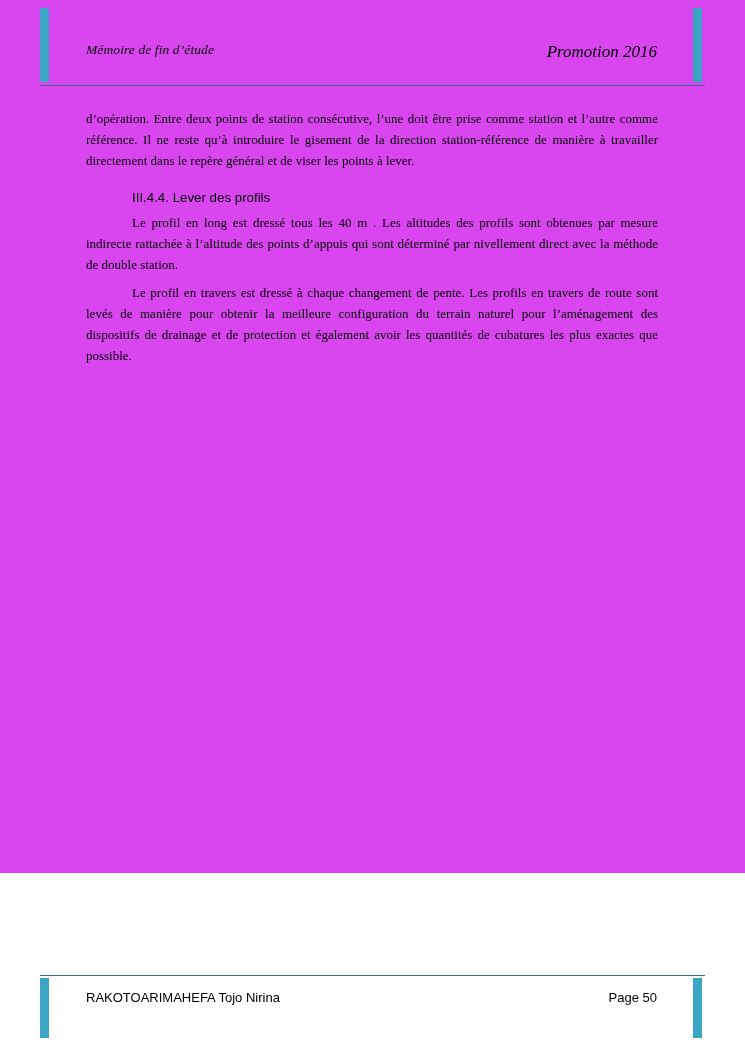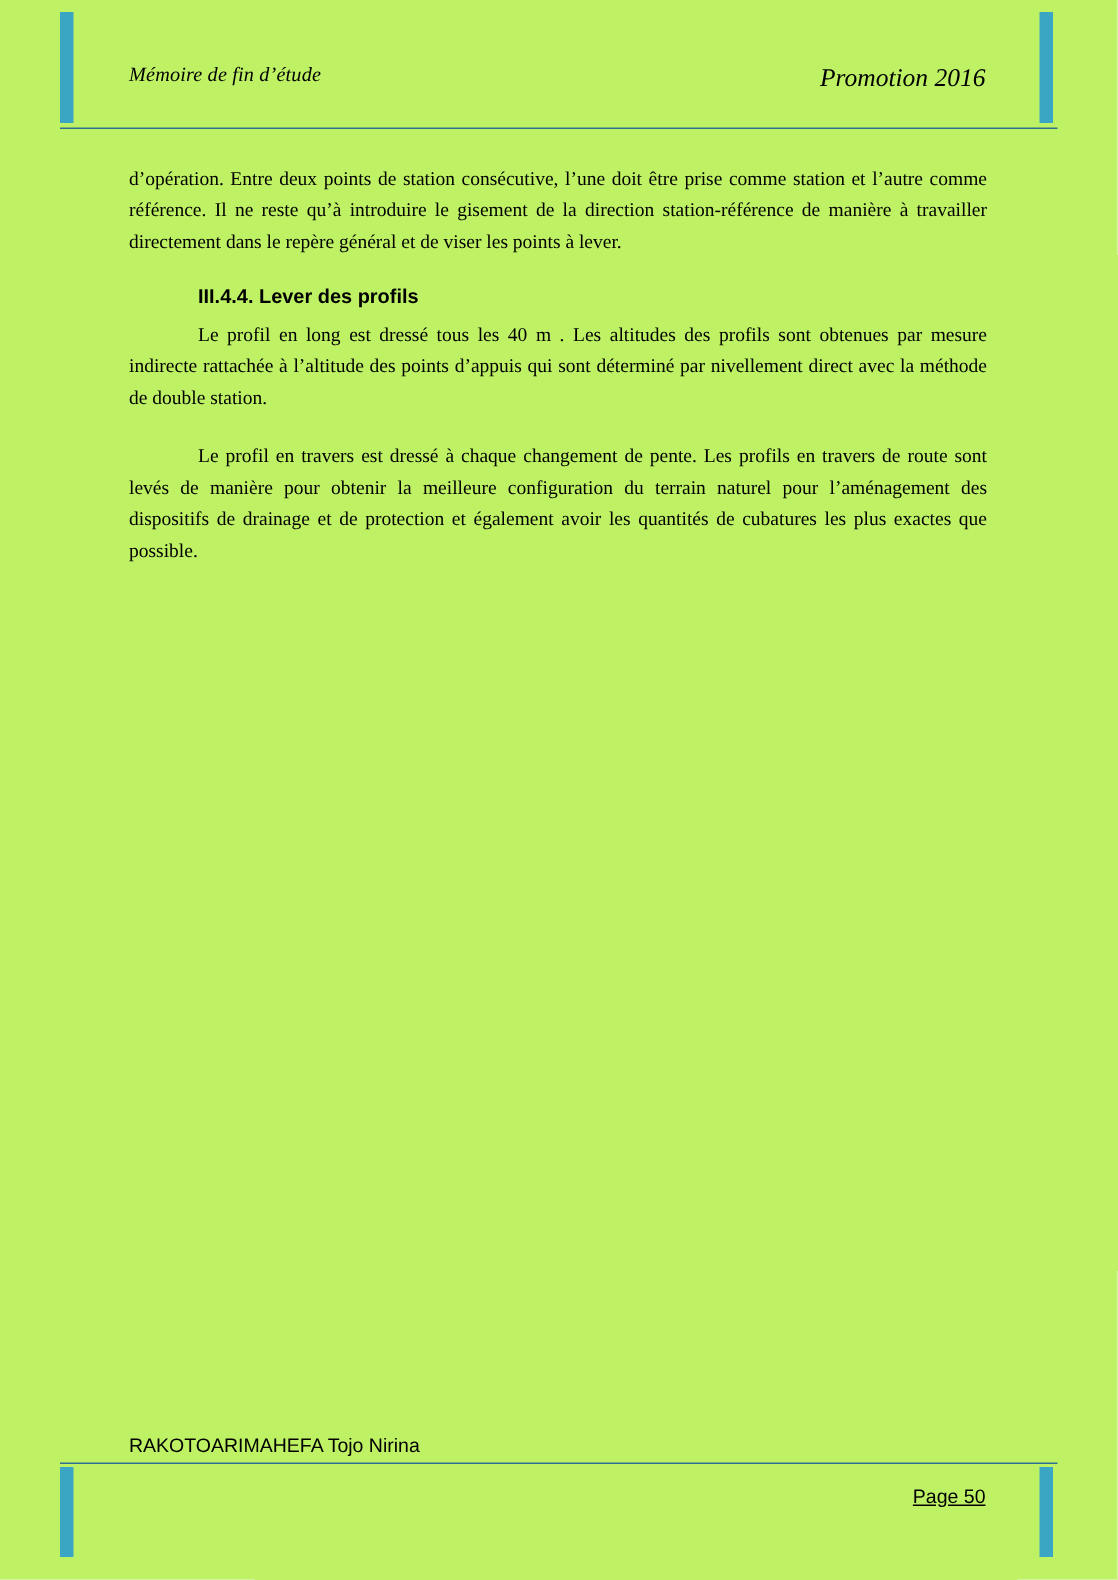--- a/index.html
+++ b/index.html
@@ -14,22 +14,22 @@
     color: #000000;
     position: relative;
     overflow: hidden;
   }
 
   .page {
     position: absolute;
     top: 0;
     left: 0;
     width: 745px;
-    height: 1053px;
-    background: #bef264;
+    height: 873px;
+    background: #d946ef;
   }
 
   
   .bar {
     position: absolute;
     width: 9px;
     background: #3aa6c4;
   }
   .bar-header-left  { left: 40px;  top: 8px;   height: 74px; }
   .bar-header-right { left: 693px; top: 8px;   height: 74px; }
@@ -67,32 +67,31 @@
     right: 88px;
     top: 42px;
     font-style: italic;
     font-size: 17px;
     text-align: right;
   }
 
   .footer-left {
     position: absolute;
     left: 86px;
-    top: 956px;
+    top: 990px;
     font-family: "Liberation Sans", sans-serif;
     font-size: 13px;
   }
   .footer-right {
     position: absolute;
     right: 88px;
     top: 990px;
     font-family: "Liberation Sans", sans-serif;
     font-size: 13px;
     text-align: left;
-    text-decoration: underline;
   }
 
   .content {
     position: absolute;
     left: 86px;
     top: 108px;
     width: 572px;
   }
 
   p.body-text {
@@ -100,28 +99,28 @@
     font-size: 13px;
     line-height: 1.62;
     text-align: justify;
     text-justify: inter-word;
     hyphens: none;
   }
   p.indented {
     text-indent: 46px;
   }
   p.spaced {
-    margin-top: 18px;
+    margin-top: 7px;
   }
 
   h3.subheading {
     margin: 18px 0 4px 46px;
     font-family: "Liberation Sans", sans-serif;
     font-size: 13.3px;
-    font-weight: bold;
+    font-weight: normal;
     line-height: 1.4;
   }
 </style>
 </head>
 <body>
 
 <div class="page">
 
   <div class="bar bar-header-left"></div>
   <div class="bar bar-header-right"></div>

